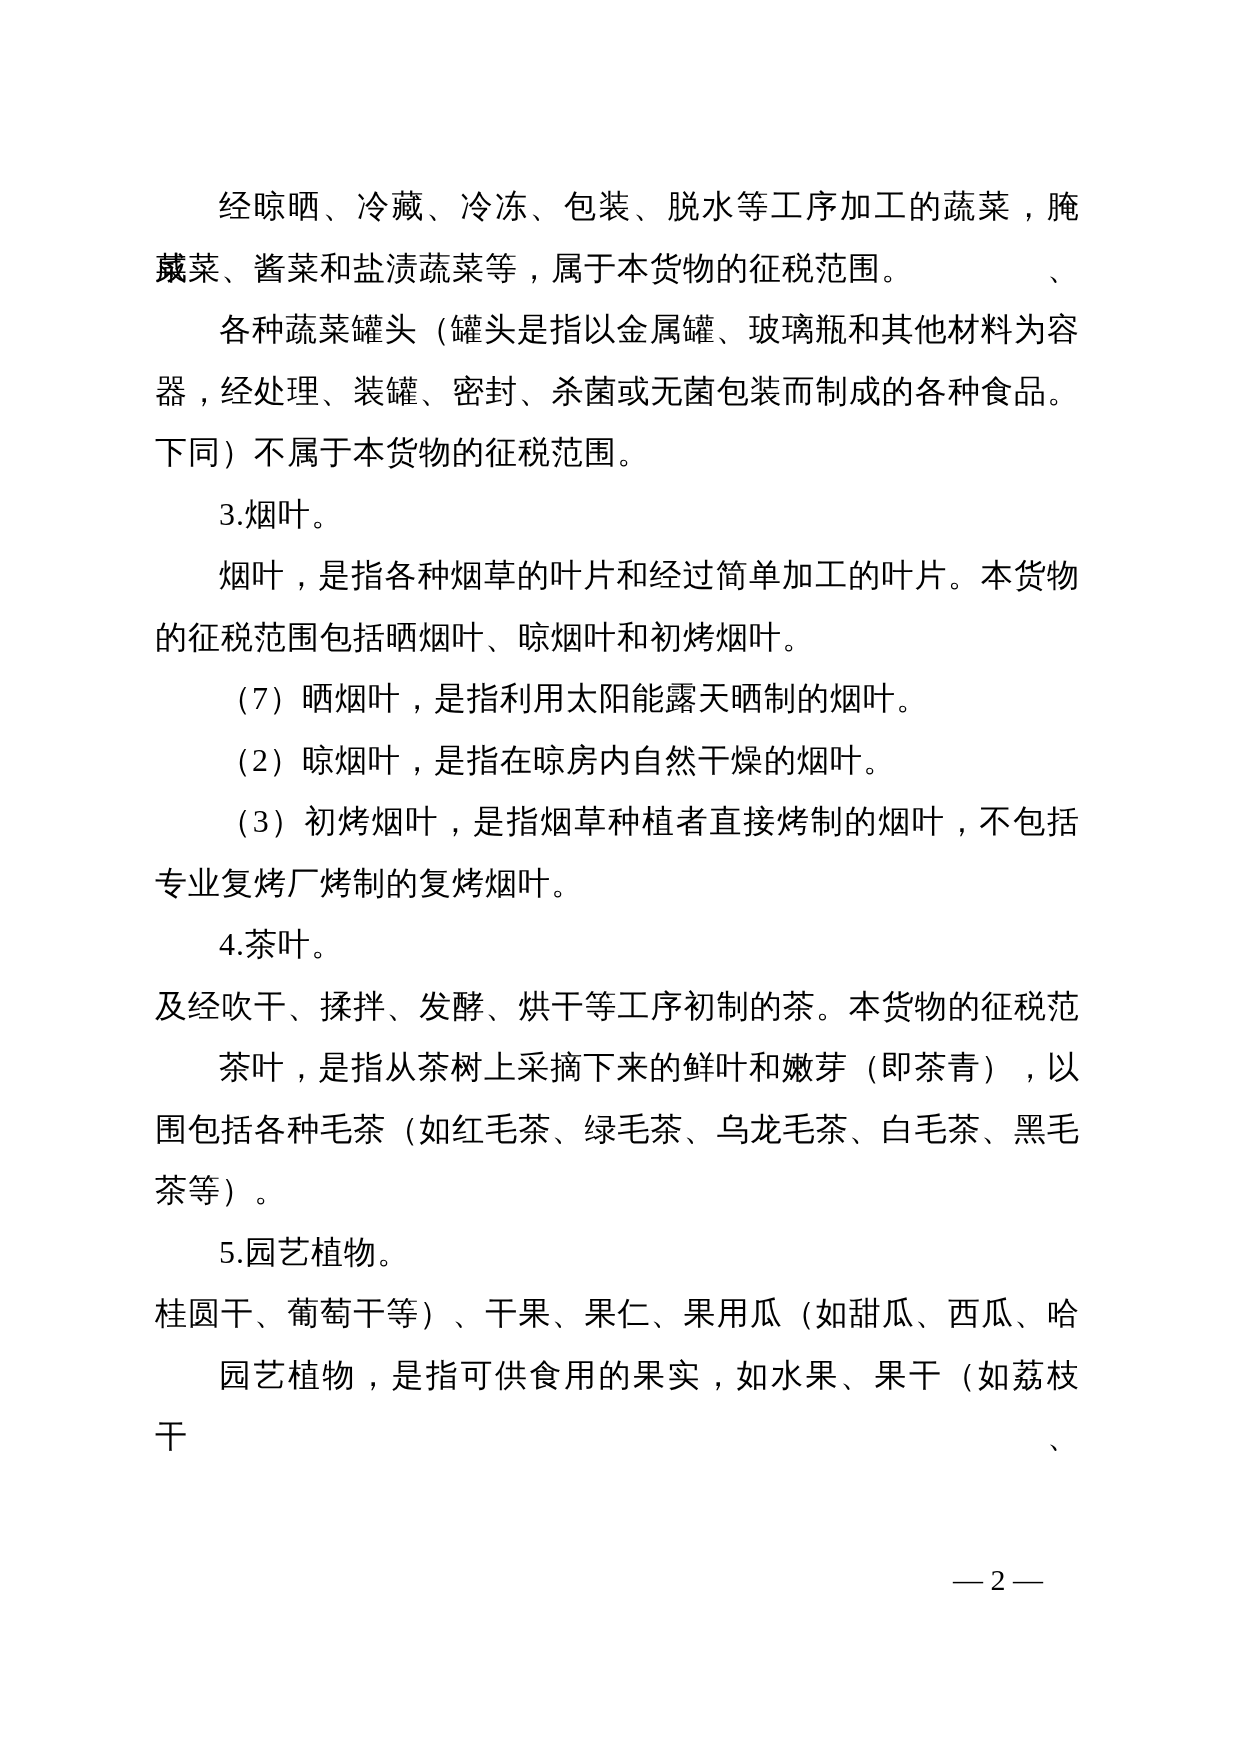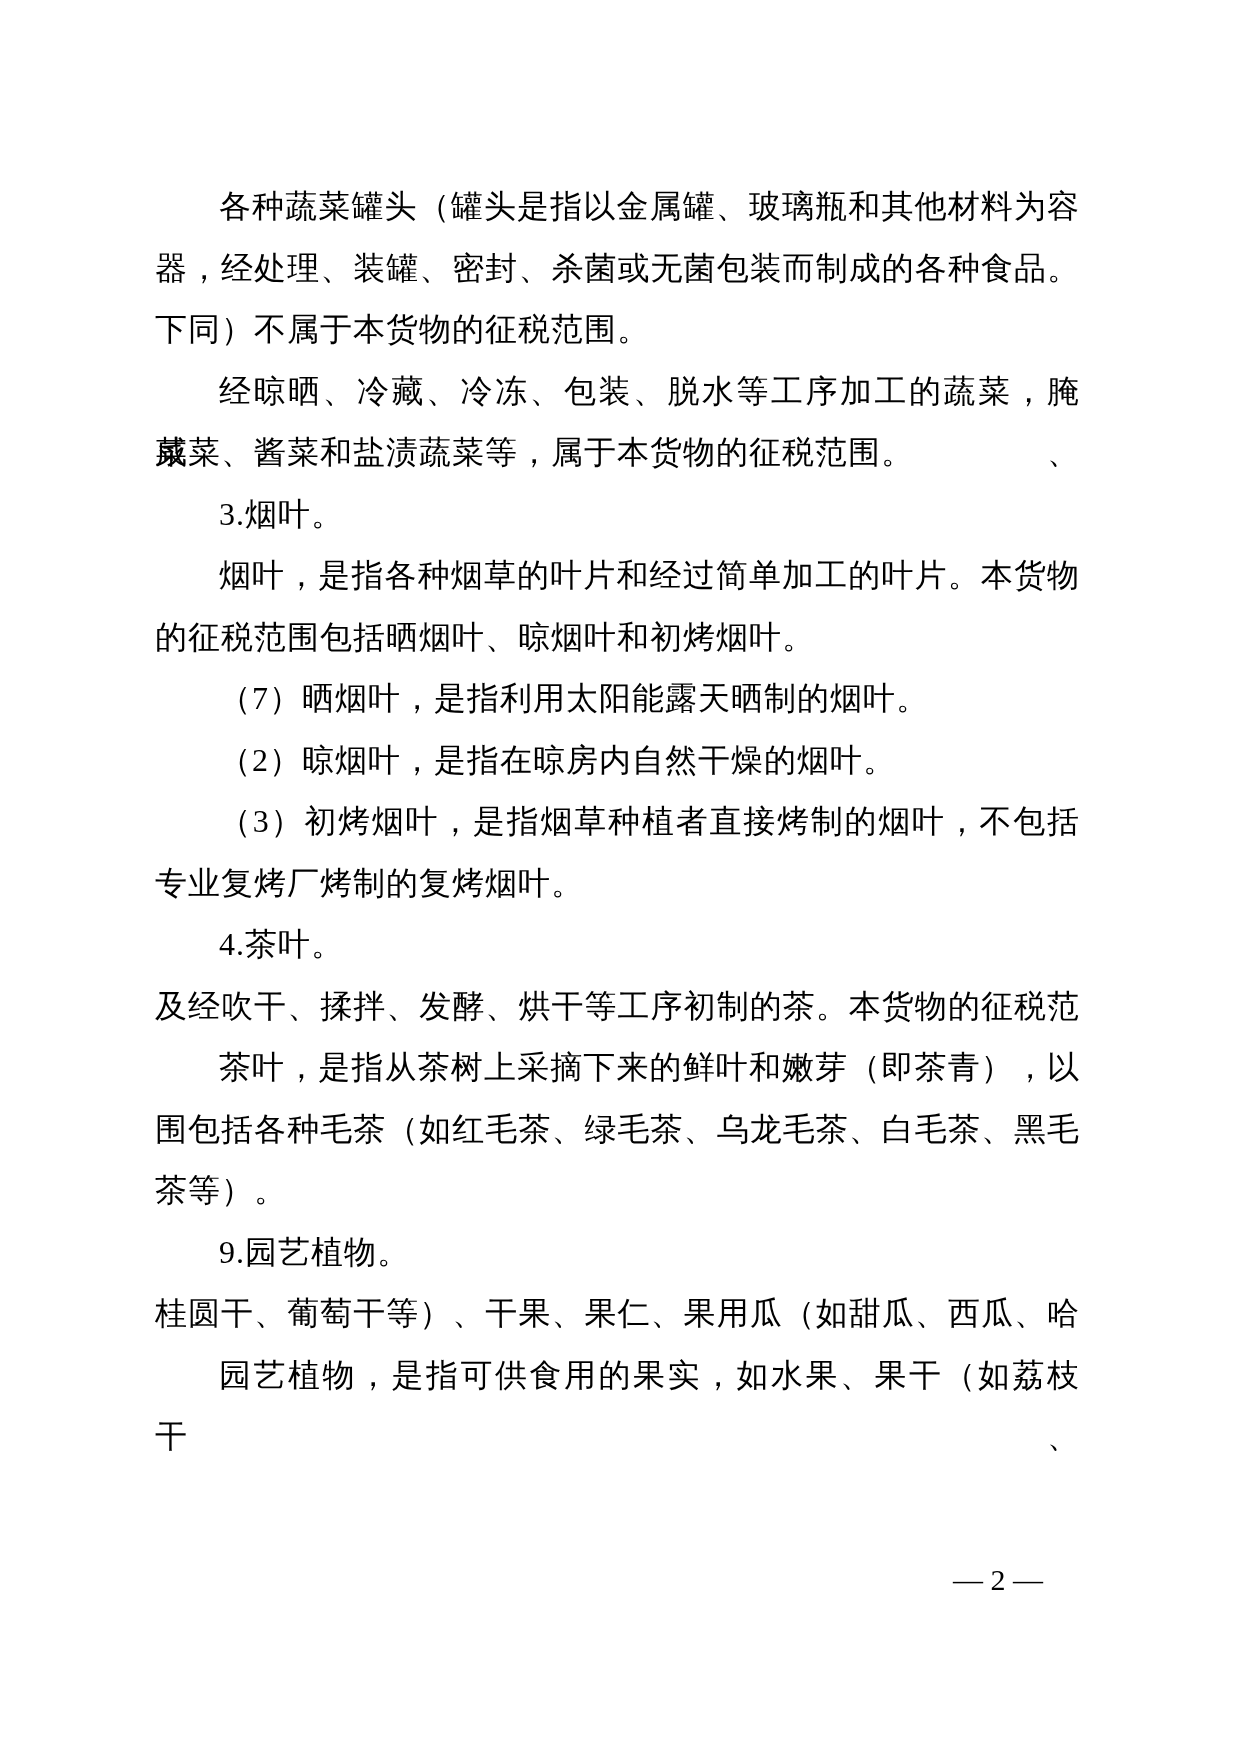--- a/index.html
+++ b/index.html
@@ -51,28 +51,28 @@
     white-space: pre;
   }
 </style>
 </head>
 <body>
 
 <div class="page">
   <div class="content">
 
     <div class="para">
+      <div class="line indent fill">经晾晒、冷藏、冷冻、包装、脱水等工序加工的蔬菜，腌菜、</div>
+      <div class="line">咸菜、酱菜和盐渍蔬菜等，属于本货物的征税范围。</div>
+    </div>
+
+    <div class="para">
       <div class="line indent fill">各种蔬菜罐头（罐头是指以金属罐、玻璃瓶和其他材料为容</div>
       <div class="line fill">器，经处理、装罐、密封、杀菌或无菌包装而制成的各种食品。</div>
       <div class="line">下同）不属于本货物的征税范围。</div>
-    </div>
-
-    <div class="para">
-      <div class="line indent fill">经晾晒、冷藏、冷冻、包装、脱水等工序加工的蔬菜，腌菜、</div>
-      <div class="line">咸菜、酱菜和盐渍蔬菜等，属于本货物的征税范围。</div>
     </div>
 
     <div class="para">
       <div class="line indent">3.烟叶。</div>
     </div>
 
     <div class="para">
       <div class="line indent fill">烟叶，是指各种烟草的叶片和经过简单加工的叶片。本货物</div>
       <div class="line">的征税范围包括晒烟叶、晾烟叶和初烤烟叶。</div>
     </div>
@@ -96,21 +96,21 @@
 
     <div class="para">
       <div class="line fill">及经吹干、揉拌、发酵、烘干等工序初制的茶。本货物的征税范</div>
       <div class="line indent fill">茶叶，是指从茶树上采摘下来的鲜叶和嫩芽（即茶青），以</div>
       <div class="line fill">围包括各种毛茶（如红毛茶、绿毛茶、乌龙毛茶、白毛茶、黑毛</div>
       <div class="line">茶等）。</div>
     </div>
 
 
     <div class="para">
-      <div class="line indent">9.园艺植物。</div>
+      <div class="line indent">5.园艺植物。</div>
     </div>
 
     <div class="para">
       <div class="line fill">桂圆干、葡萄干等）、干果、果仁、果用瓜（如甜瓜、西瓜、哈</div>
       <div class="line indent fill">园艺植物，是指可供食用的果实，如水果、果干（如荔枝干、</div>
     </div>
 
   </div>
 
   <div class="page-number">— 2 —</div>

